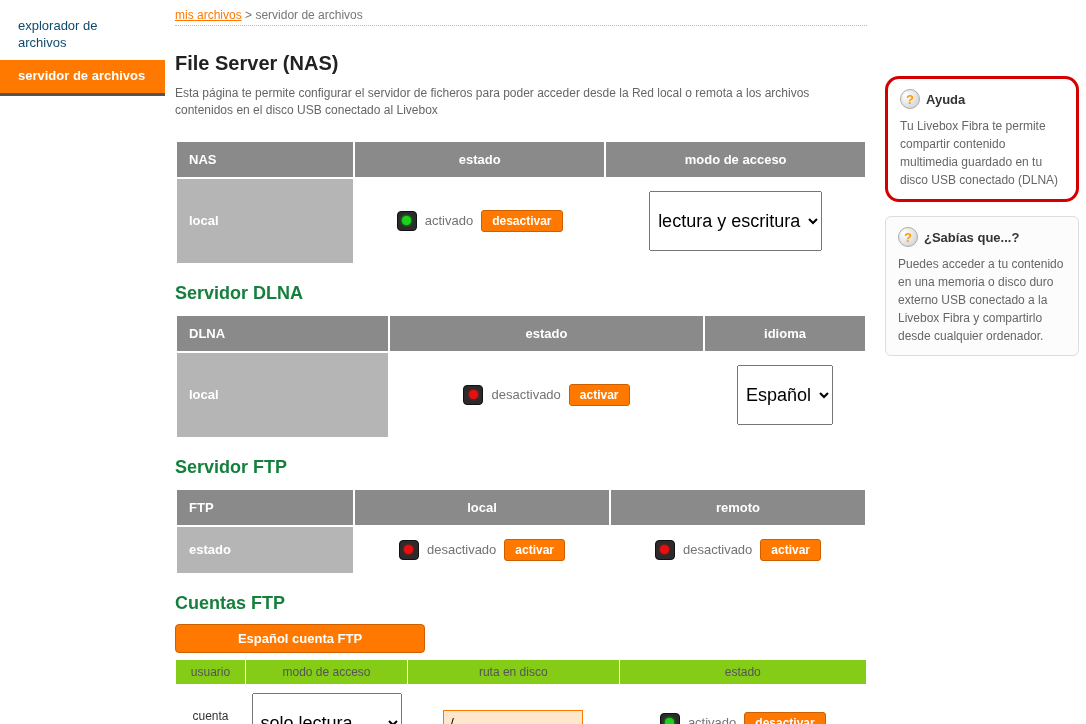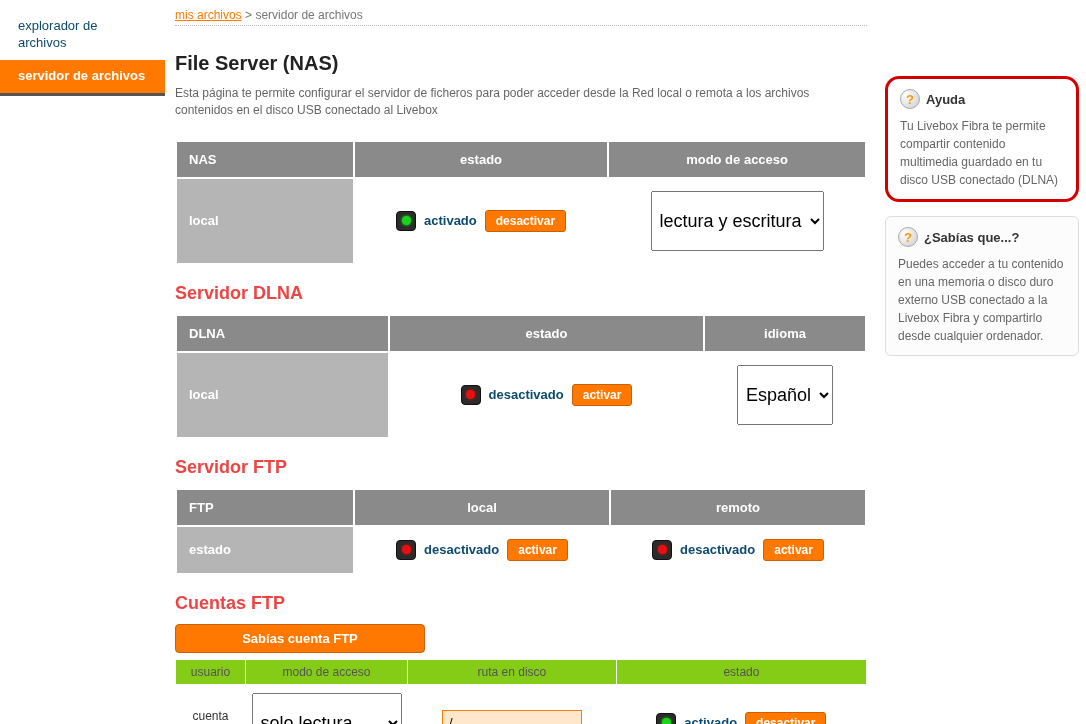--- a/index.html
+++ b/index.html
@@ -17,39 +17,39 @@
 .tbl th { background: #8a8a8a; color: #fff; font-weight: bold; font-size: 13px; padding: 10px 12px; text-align: center; }
 .tbl th:first-child { text-align: left; }
 .tbl td { background: #b5b5b5; padding: 12px; vertical-align: middle; text-align: center; }
 .tbl td:first-child { color: #fff; font-weight: bold; text-align: left; background:#b5b5b5; }
 .tbl td.content { background: #fff; }
 .status-box { display: inline-flex; align-items: center; gap: 8px; }
 .led { width: 20px; height: 20px; border-radius: 4px; background: #2b2b2b; border: 1px solid #111; display: inline-flex; align-items: center; justify-content: center; }
 .led-dot { width: 9px; height: 9px; border-radius: 50%; }
 .led-green .led-dot { background: #1bd41b; box-shadow: 0 0 3px #0f0; }
 .led-red .led-dot { background: #e51111; box-shadow: 0 0 3px #f00; }
-.status-label { font-weight: bold; color: #0c4a6e; font-size: 13px; }
+.status-label { font-weight: normal; color: #737373; font-size: 13px; }
 .btn-orange { background: #ff7900; color: #fff; border: 1px solid #cc5f00; border-radius: 3px; padding: 3px 10px; font-size: 12px; font-weight: bold; cursor: pointer; }
 .btn-orange.big { padding: 6px 30px; font-size: 18px; }
 .btn-grey { background: #8a8a8a; color: #fff; border: 1px solid #404040; border-radius: 3px; padding: 6px 30px; font-size: 13px; font-weight: bold; cursor: pointer; }
 select { font-size: 18px; padding: 18px 4px; }
 .input-path { border: 1px solid #ff7900; background: #ffe7cc; padding: 4px 6px; width: 140px; font-size: 13px; }
 .add-btn { display: block; width: 250px; margin-bottom: 6px; background: #ff7900; color: #fff; border: 1px solid #cc5f00; border-radius: 4px; padding: 6px 0; font-weight: bold; cursor: pointer; font-size: 13px; text-align:center; }
 .acc-tbl { width: 100%; border-collapse: collapse; }
 .acc-tbl th { background: #84cc16; color: #555; font-size: 12px; font-weight: normal; padding: 5px; border: 1px solid #fff; text-align: center; }
 .acc-tbl td { padding: 8px 6px; text-align: center; font-size: 12px; vertical-align: middle; }
 .actions { text-align: right; margin-top: 8px; padding-right: 0; }
 .actions .btn-grey, .actions .btn-orange.big { min-width: 120px; margin-left: 8px; }
 .right { width: 200px; padding: 8px 6px 0 0; }
 .help-box { border: 3px solid #d40000; border-radius: 14px; padding: 10px 12px; margin-bottom: 14px; }
 .help-box2 { border: 1px solid #ddd; border-radius: 6px; padding: 10px 12px; background:#fcfcfc; }
 .help-title { display: flex; align-items: center; gap: 6px; font-weight: bold; font-size: 13px; margin-bottom: 8px; }
 .help-icon { width: 20px; height: 20px; border-radius: 50%; background: radial-gradient(circle at 30% 30%, #fff, #ccc); border: 1px solid #aaa; display: inline-flex; align-items: center; justify-content: center; font-weight: bold; color: #ff9900; font-size: 13px; }
 .help-text { font-size: 12px; color: #666; line-height: 1.5; }
-h2.sub { font-size: 18px; font-weight: bold; margin: 4px 0 10px; color: #ef4444; }
+h2.sub { font-size: 18px; font-weight: bold; margin: 4px 0 10px; color: #15803d; }
 </style>
 </head>
 <body>
 
 <div class="container">
   <div class="sidebar">
     <div class="sidebar-item">explorador de archivos</div>
     <div class="sidebar-item active">servidor de archivos</div>
   </div>
 
@@ -143,21 +143,21 @@
                 </span>
             <span class="status-label">desactivado</span>
             <button class="btn-orange">activar</button>
           </div>
         </td>
       </tr>
     </tbody>
       </table>
 
     <h2 class="sub">Cuentas FTP</h2>
-    <button class="add-btn">Sabías cuenta FTP</button>
+    <button class="add-btn">Español cuenta FTP</button>
     <table class="acc-tbl">
       <tbody>
           <tr>
         <th style="width:70px">usuario</th>
         <th style="width:160px">modo de acceso</th>
         <th>ruta en disco</th>
         <th>estado</th>
       </tr>
       <tr>
         <td>cuenta anónima</td>

